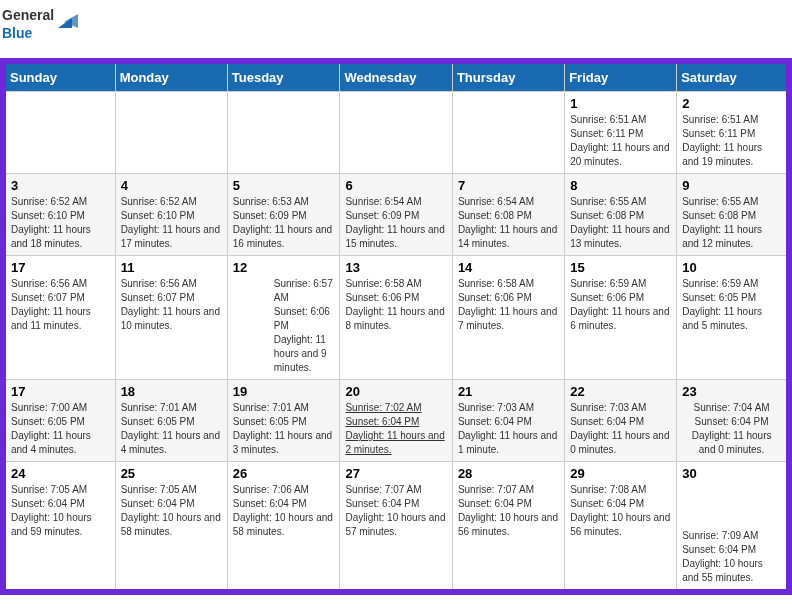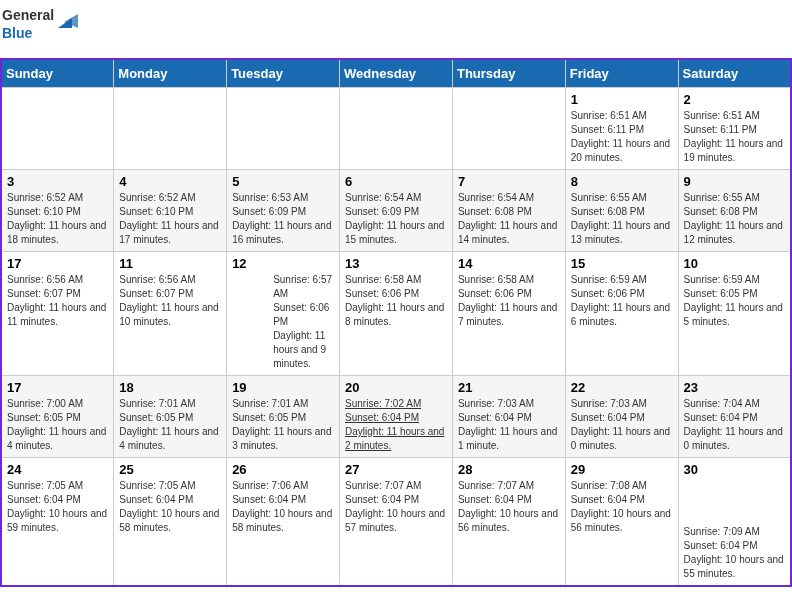--- a/index.html
+++ b/index.html
@@ -32,21 +32,21 @@
       line-height: 1.1;
     }
     .location {
       font-size: 16px;
       color: #555;
       margin-top: 2px;
     }
     .calendar {
       width: 100%;
       border-collapse: collapse;
-      border: 2px solid #6d28d9;
+      border: 6px solid #6d28d9;
     }
     .calendar th {
       background-color: #1a6ab1;
       color: #fff;
       font-size: 13px;
       font-weight: bold;
       padding: 6px 4px;
       text-align: left;
       border: 1px solid #ccc;
     }
@@ -250,21 +250,21 @@
 Daylight: 11 hours and 1 minute.</div>
           </td>
           <td>
             <span class="day-num">22</span>
             <div class="day-info" style="white-space: pre-line;">Sunrise: 7:03 AM
 Sunset: 6:04 PM
 Daylight: 11 hours and 0 minutes.</div>
           </td>
           <td>
             <span class="day-num">23</span>
-            <div class="day-info" style="white-space: pre-line;">Sunrise: 7:04 AM
+            <div class="day-info" style="white-space: pre-line; text-align: center;">Sunrise: 7:04 AM
 Sunset: 6:04 PM
 Daylight: 11 hours and 0 minutes.</div>
           </td>
         </tr>
         <tr>
           <td>
             <span class="day-num">24</span>
             <div class="day-info" style="white-space: pre-line;">Sunrise: 7:05 AM
 Sunset: 6:04 PM
 Daylight: 10 hours and 59 minutes.</div>

